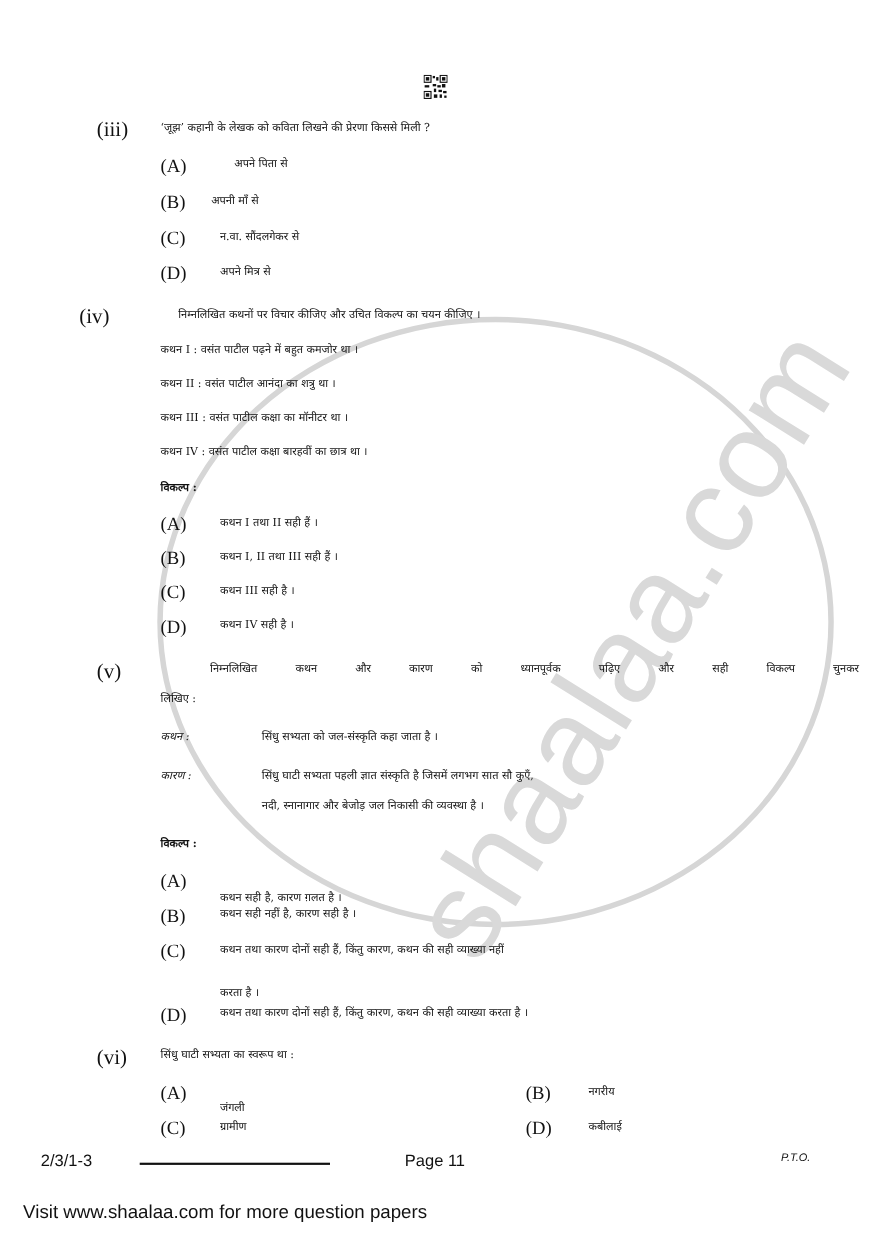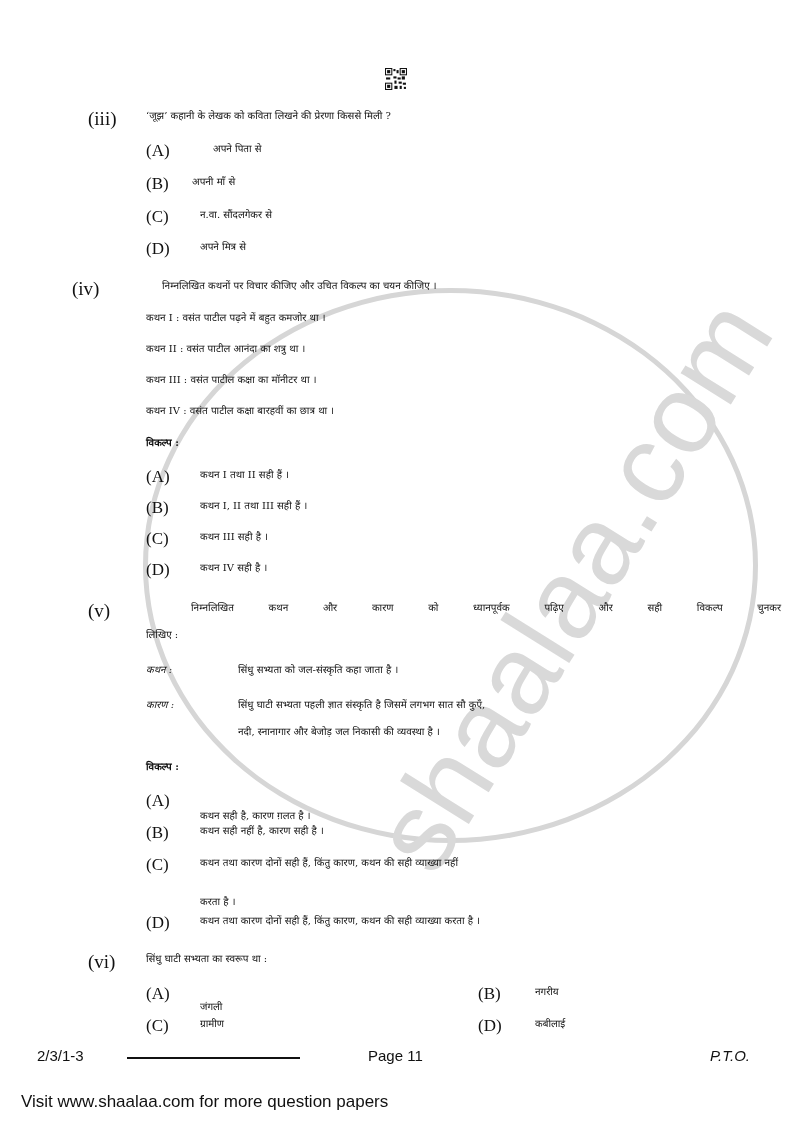--- a/index.html
+++ b/index.html
@@ -16,21 +16,21 @@
   .wm-ellipse { position: absolute; left: 143px; top: 288px; width: 615px; height: 555px;
                 border: 5px solid #d6d6d6; border-radius: 50%; box-sizing: border-box;
                 pointer-events: none; }
   .wm-text { position: absolute; left: 250px; top: 520px; font-family: "Liberation Sans", sans-serif;
              font-size: 112px; color: #d9d9d9; transform: rotate(-58deg); transform-origin: center;
              pointer-events: none; letter-spacing: 1px; }
   .qr { position: absolute; left: 385px; top: 68px; width: 22px; height: 22px; }
   .footer-code { font-family: "Liberation Sans", sans-serif; font-size: 15px; }
   .footer-line { position: absolute; left: 127px; top: 1057px; width: 173px; height: 1.5px; background: #111; }
   .footer-page { font-family: "Liberation Sans", sans-serif; font-size: 15px; }
-  .footer-pto { font-family: "Liberation Sans", sans-serif; font-size: 15px; font-style: italic; }
+  .footer-pto { font-family: "Liberation Sans", sans-serif; font-size: 10px; font-style: italic; }
   .visit { font-family: "Liberation Sans", sans-serif; font-size: 17px; }
 </style>
 </head>
 <body>
 
 <div class="wm-ellipse"></div>
 <div class="wm-text abs">shaalaa.com</div>
 
 <svg class="qr" viewBox="0 0 21 21">
   <rect x="0" y="0" width="21" height="21" fill="#fff"></rect>

